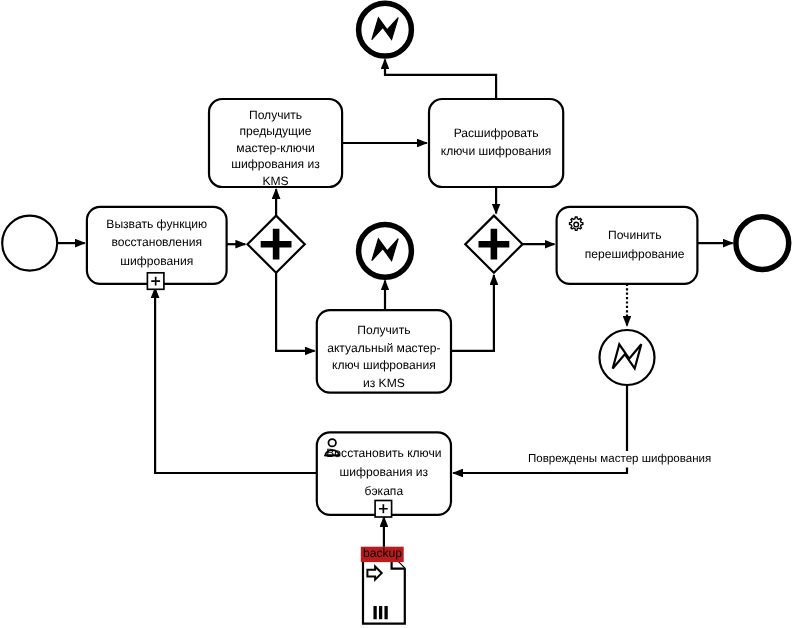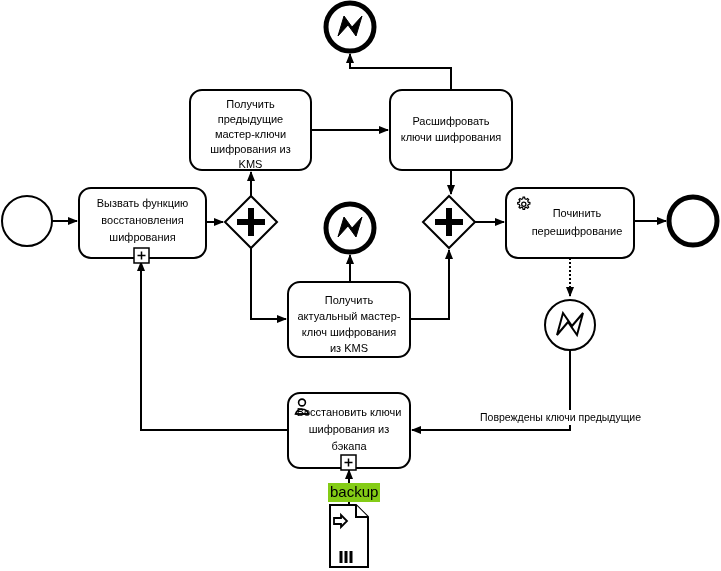--- a/index.html
+++ b/index.html
@@ -137,17 +137,17 @@
     <path d="M356,505 L356,517 L368,517" fill="#fff" stroke="#000" stroke-width="2"></path>
     <g>
       <path d="M334,518 L341,518 L341,515 L347,521 L341,527 L341,524 L334,524 z" fill="#fff" stroke="#000" stroke-width="1.8"></path>
     </g>
     <g>
       <path d="M341,551 L341,563 M346,551 L346,563 M351,551 L351,563" stroke="#000" stroke-width="3"></path>
     </g>
   </g>
 </svg>
 
-<div style="position:absolute;left:478px;top:410px;background:#ffffff;padding:1px 2px;font-size:10.5px;color:#000;line-height:1.25;white-space:nowrap;">Повреждены ключи предыдущие</div>
+<div style="position:absolute;left:478px;top:410px;background:#ffffff;padding:1px 2px;font-size:10.5px;color:#000;line-height:1.25;white-space:nowrap;">Повреждены мастер шифрования</div>
 
-<div style="position:absolute;left:328px;top:483px;background:#84cc16;padding:0 2px;font-size:15px;color:#000;line-height:1.25;white-space:nowrap;">backup</div>
+<div style="position:absolute;left:328px;top:497px;background:#b91c1c;padding:0 2px;font-size:11px;color:#000;line-height:1.25;white-space:nowrap;">backup</div>
 
 </div>
 
 </body></html>

